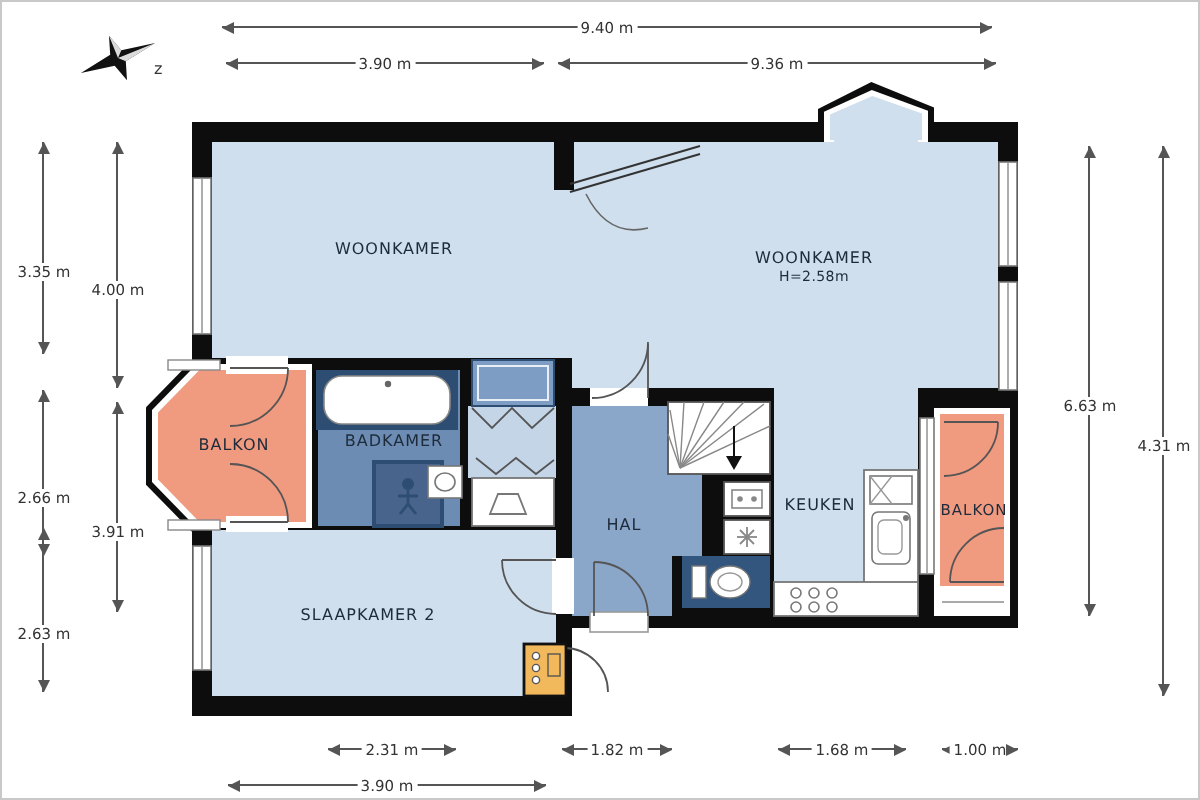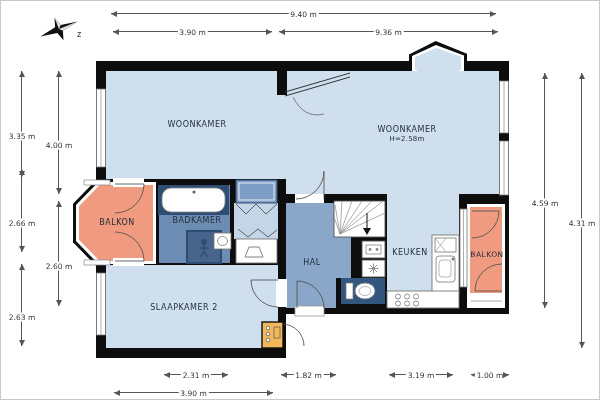--- a/index.html
+++ b/index.html
@@ -268,49 +268,49 @@
   <div class="dim dim-h" style="left:112px;top:30px;width:159px">
     <span class="dlab">3.90 m</span>
     </div>
   <div class="dim dim-h" style="left:278px;top:30px;width:219px">
     <span class="dlab">9.36 m</span>
     </div>
 
   <div class="dim dim-v" style="left:20px;top:70px;height:106px">
     <span class="dlab">3.35 m</span>
     </div>
-  <div class="dim dim-v" style="left:20px;top:168px;height:83px">
+  <div class="dim dim-v" style="left:20px;top:194px;height:83px">
     <span class="dlab">2.66 m</span>
     </div>
   <div class="dim dim-v" style="left:20px;top:263px;height:82px">
     <span class="dlab">2.63 m</span>
     </div>
 
   <div class="dim dim-v" style="left:57px;top:70px;height:123px">
     <span class="dlab">4.00 m</span>
     </div>
   <div class="dim dim-v" style="left:57px;top:200px;height:105px">
-    <span class="dlab">2.60 m</span>
+    <span class="dlab">3.91 m</span>
     </div>
 
   <div class="dim dim-v" style="left:543px;top:72px;height:235px">
-    <span class="dlab">4.59 m</span>
+    <span class="dlab">6.63 m</span>
     </div>
   <div class="dim dim-v" style="left:580px;top:72px;height:275px">
     <span class="dlab">4.31 m</span>
     </div>
 
   <div class="dim dim-h" style="left:163px;top:373px;width:64px">
     <span class="dlab">2.31 m</span>
     </div>
   <div class="dim dim-h" style="left:280px;top:373px;width:55px">
     <span class="dlab">1.82 m</span>
     </div>
   <div class="dim dim-h" style="left:388px;top:373px;width:64px">
-    <span class="dlab">3.19 m</span>
+    <span class="dlab">1.68 m</span>
     </div>
   <div class="dim dim-h" style="left:470px;top:373px;width:38px">
     <span class="dlab">1.00 m</span>
     </div>
   <div class="dim dim-h" style="left:113px;top:391px;width:159px">
     <span class="dlab">3.90 m</span>
     </div>
   <div class="dim dim-h" style="left:283px;top:410px;width:74px">
     <span class="dlab">1.86 m</span>
     </div>

